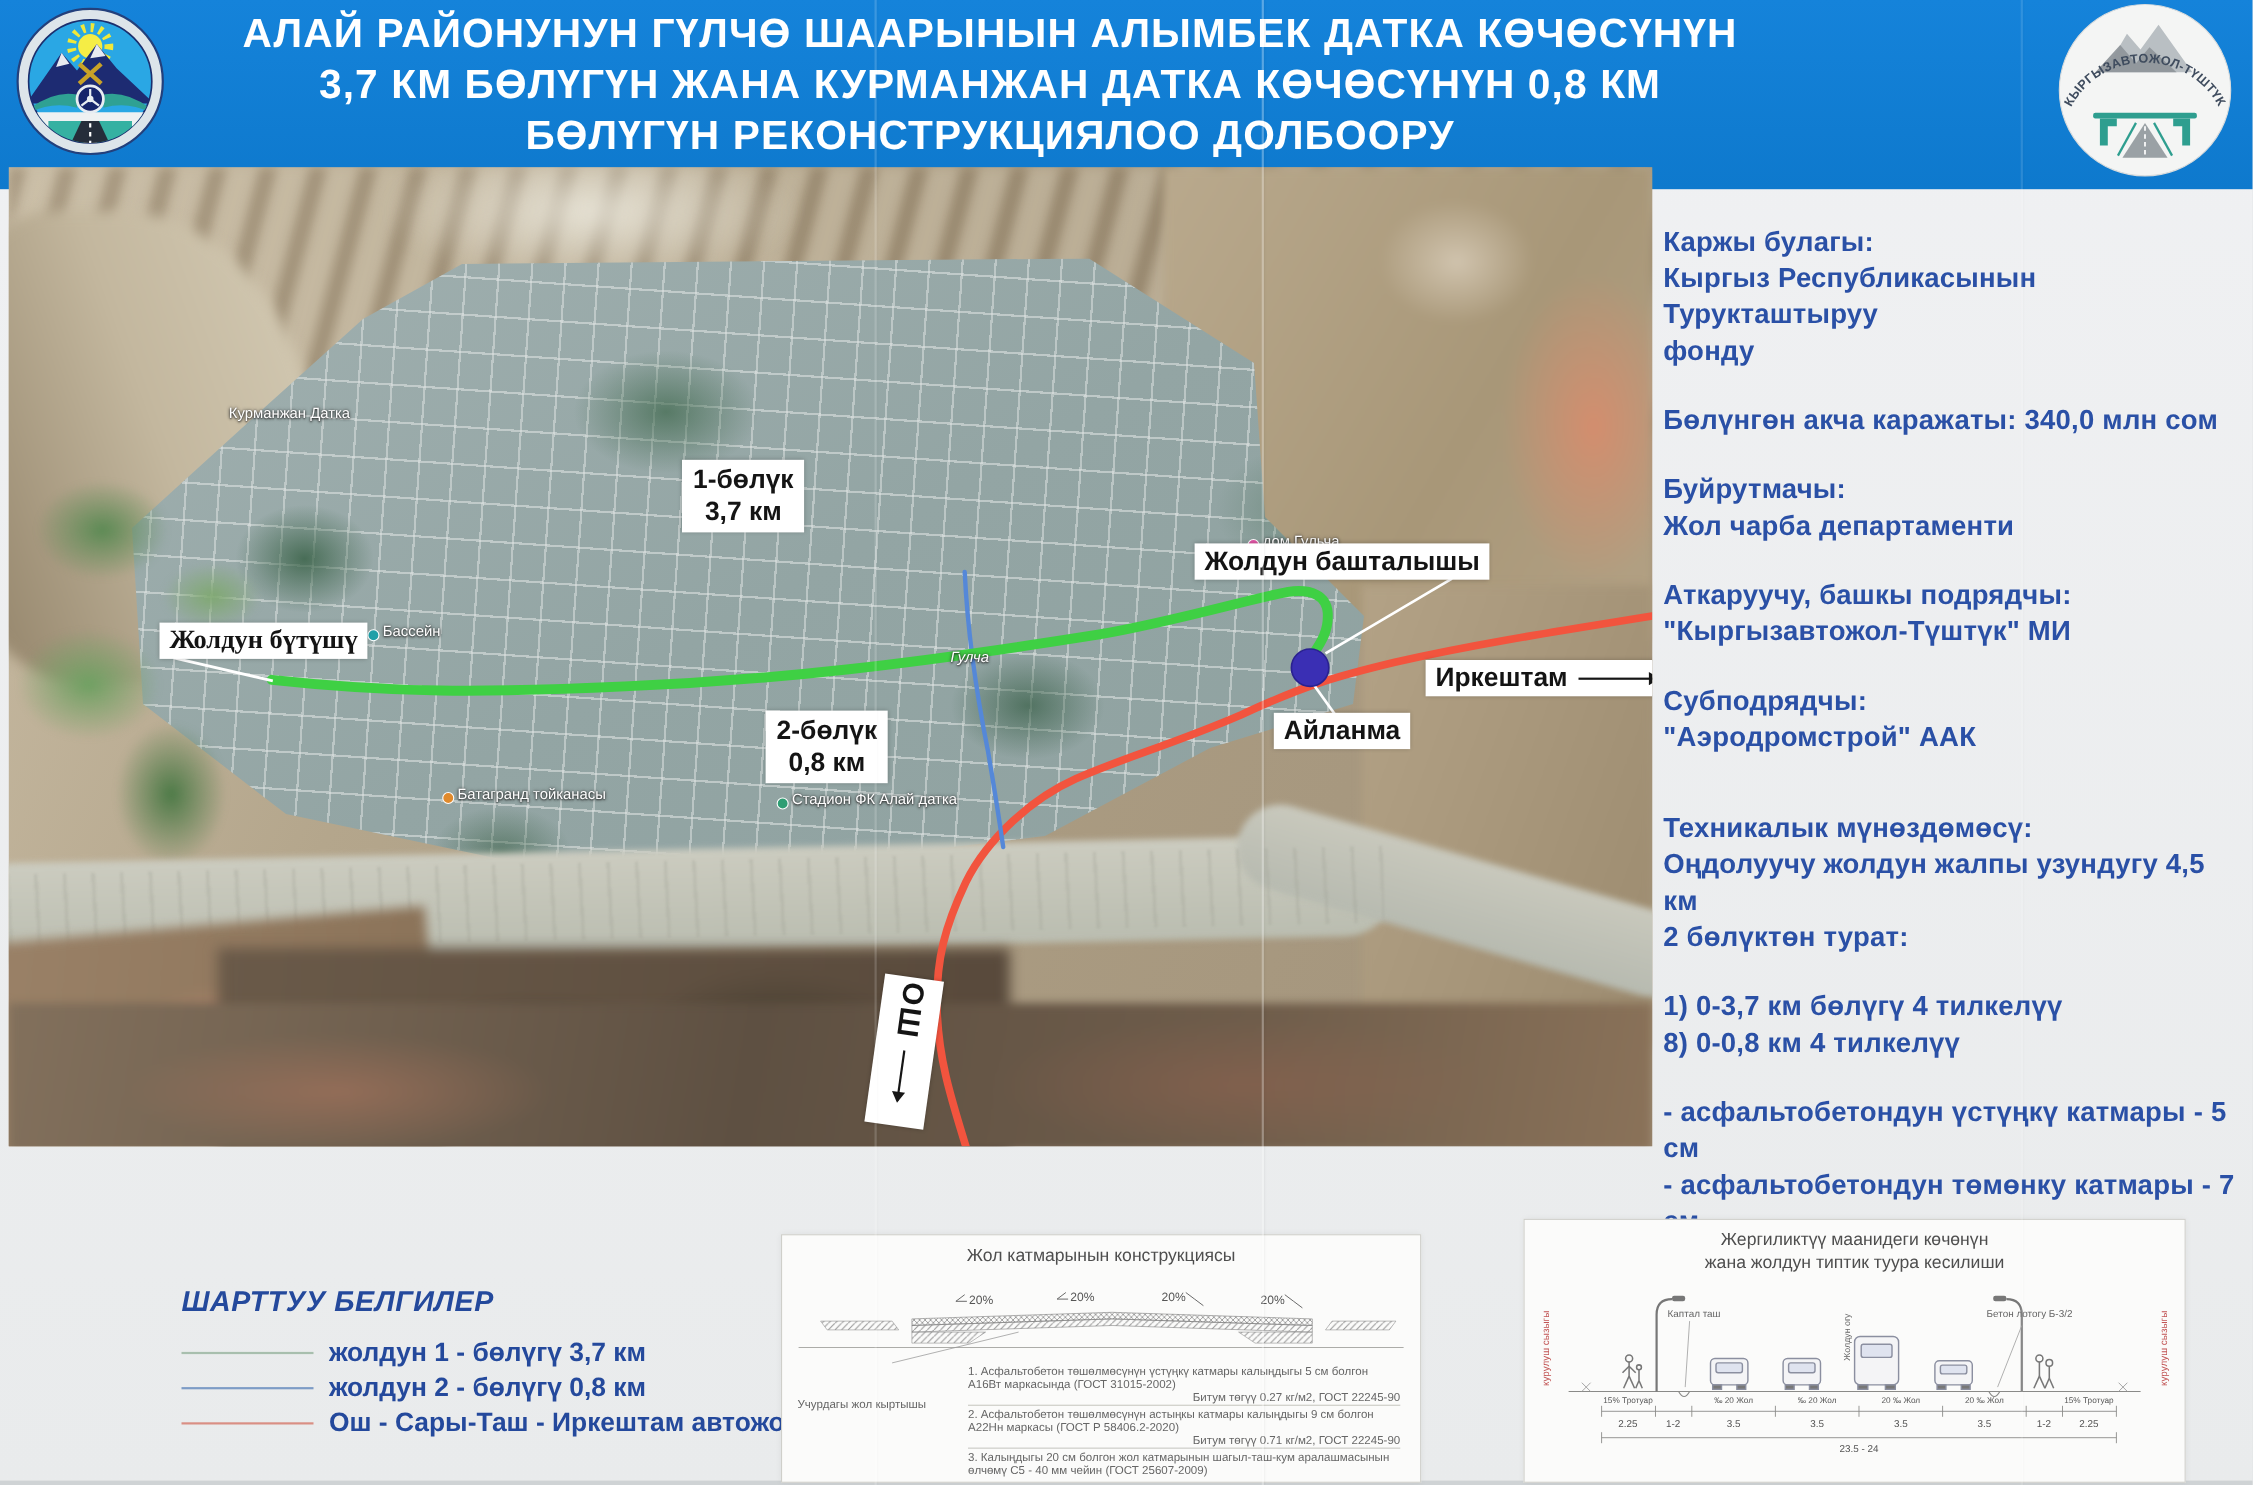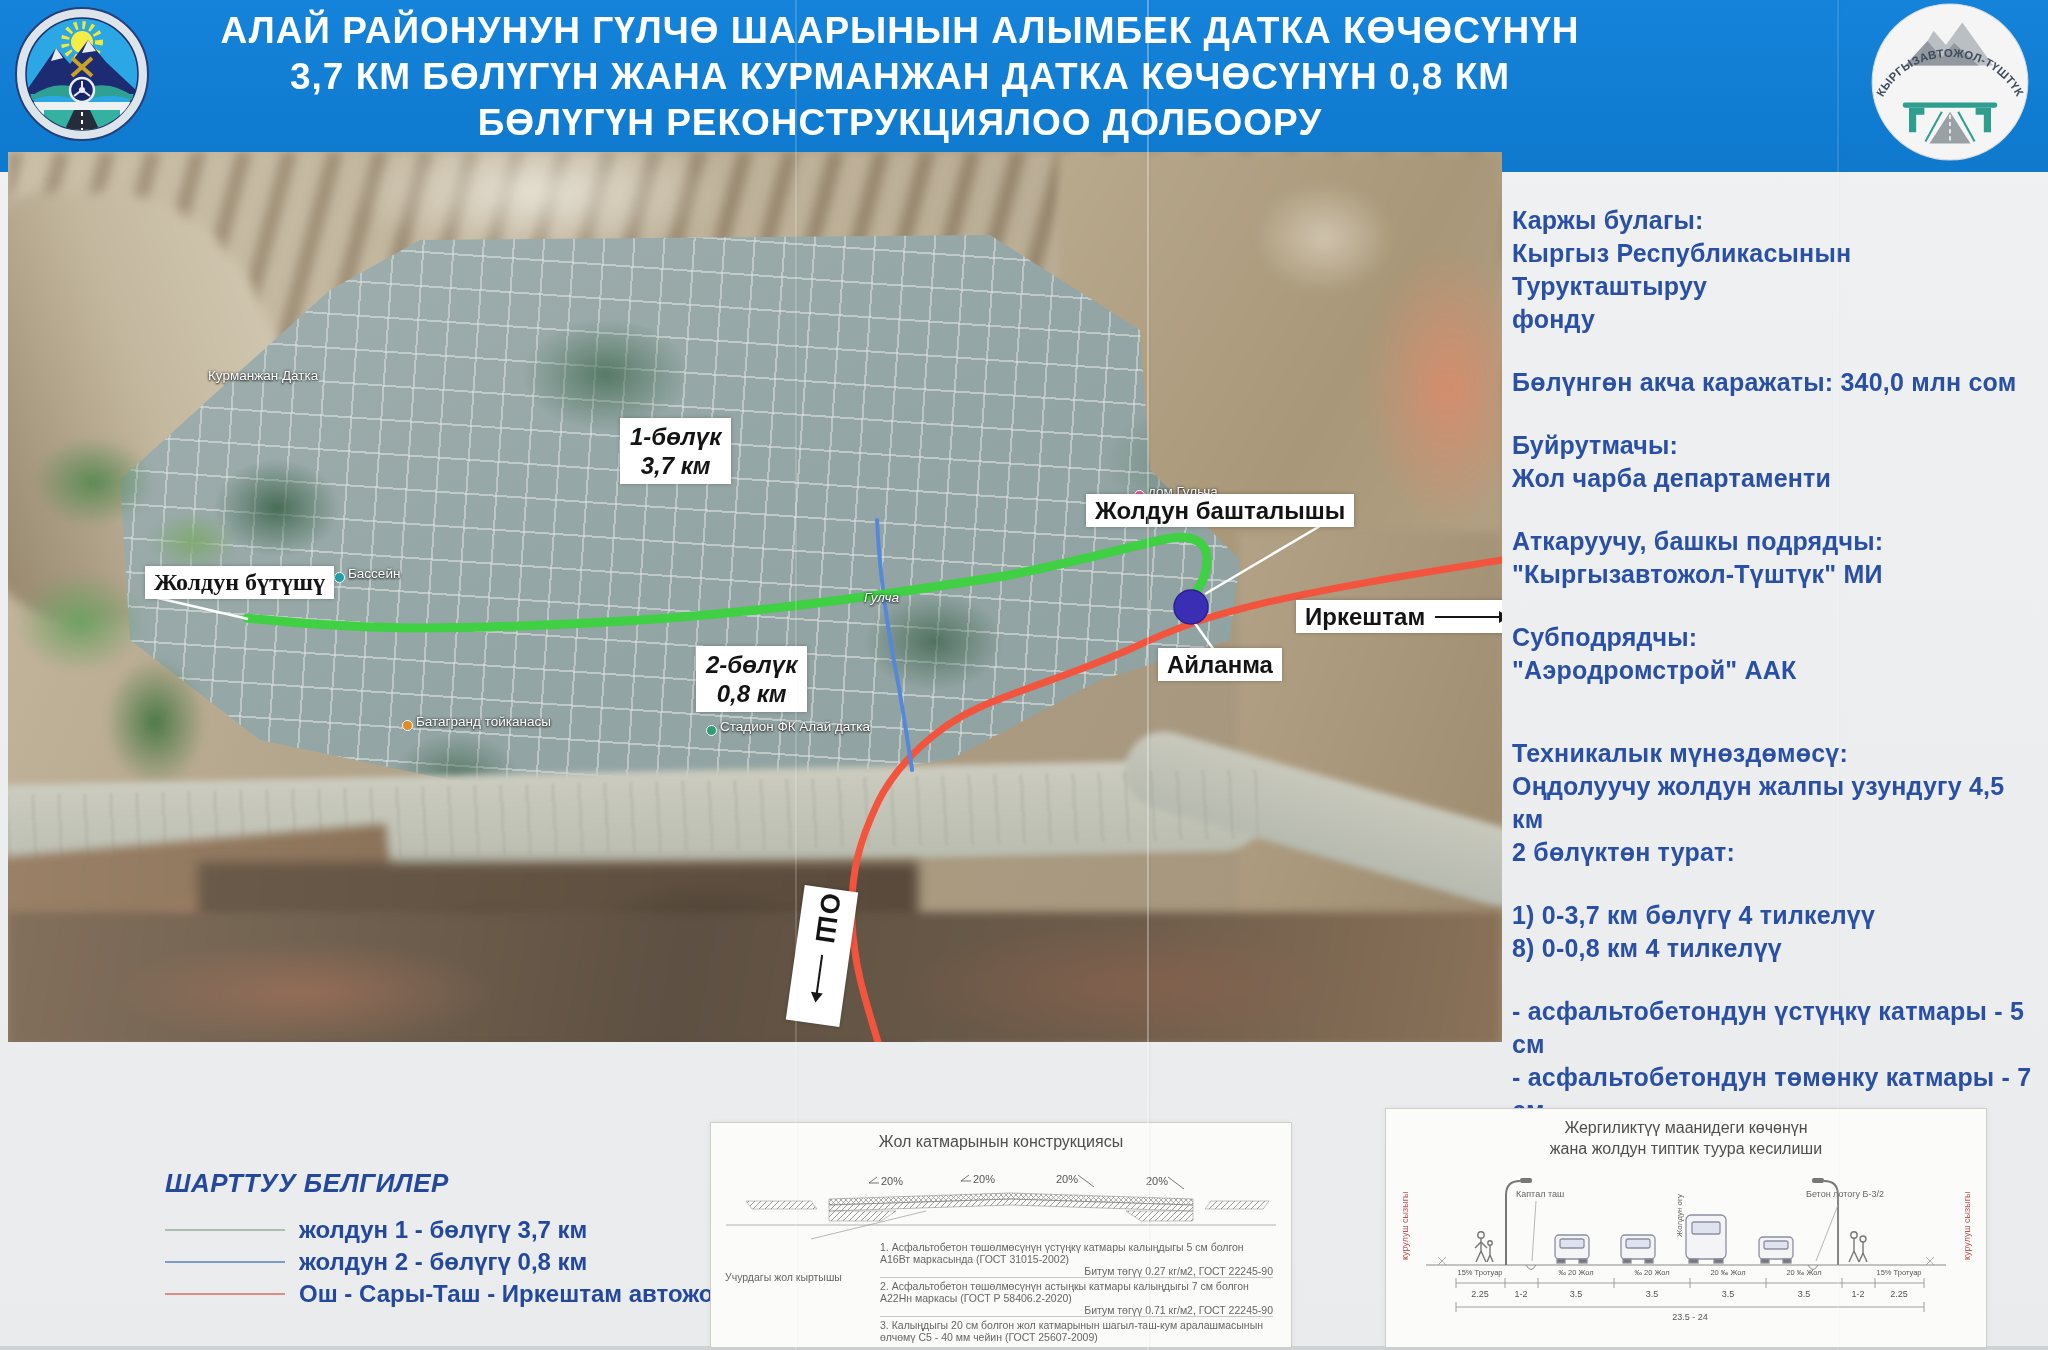--- a/index.html
+++ b/index.html
@@ -61,21 +61,21 @@
                linear-gradient(95deg,#6a5a49,#58493b);}
   .t-botband{left:0;top:760px;width:100%;height:134px;filter:blur(4px);
     background:radial-gradient(260px 70px at 20% 60%,rgba(180,120,95,.5),transparent 75%),
                radial-gradient(300px 80px at 75% 55%,rgba(150,100,80,.45),transparent 75%),
                linear-gradient(100deg,#82705c,#5e5042 45%,#6f5d4b 75%,#8a7259);}
   .routes{position:absolute;left:0;top:0;z-index:5;}
 
   .mlabel{position:absolute;z-index:7;background:#fff;color:#141414;font-weight:700;
           padding:2px 9px;font-size:24px;line-height:29px;white-space:nowrap;
           box-shadow:0 0 4px rgba(0,0,0,.25);}
-  .mlabel.two{text-align:center;padding:4px 10px;font-style:italic;}
+  .mlabel.two{text-align:center;padding:4px 10px;}
   .lab-irk{display:flex;align-items:center;gap:10px;}
   .arrow-e{position:relative;width:72px;height:2px;background:#161616;}
   .arrow-e::after{content:"";position:absolute;right:-2px;top:-5px;border-left:10px solid #161616;
           border-top:6px solid transparent;border-bottom:6px solid transparent;}
   .lab-osh{width:54px;height:124px;transform:rotate(8deg);display:flex;flex-direction:column;
            align-items:center;justify-content:flex-start;padding:6px 0;}
   .lab-osh .osh-t{transform:rotate(90deg);font-size:27px;letter-spacing:2px;margin-top:10px;}
   .arrow-s{position:relative;width:2px;height:46px;background:#161616;margin-top:22px;}
   .arrow-s::after{content:"";position:absolute;bottom:-2px;left:-5px;border-top:10px solid #161616;
           border-left:6px solid transparent;border-right:6px solid transparent;}
@@ -330,21 +330,21 @@
         <path d="M375,26 l8,6 M367,20 l8,6" stroke="#555" stroke-width=".8" fill="none"></path>
         <text x="435" y="30">20%</text>
         <path d="M465,28 l8,6 M457,22 l8,6" stroke="#555" stroke-width=".8" fill="none"></path>
       </g>
       <line x1="100" y1="84" x2="215" y2="56" stroke="#999" stroke-width=".7"></line>
     </svg>
     <div class="exist-label">Учурдагы жол кыртышы</div>
     <div class="notes">
       <div>1. Асфальтобетон төшөлмөсүнүн үстүңкү катмары калыңдыгы 5 см болгон А16Вт маркасында (ГОСТ 31015-2002)</div>
       <div class="ind">Битум төгүү 0.27 кг/м2, ГОСТ 22245-90</div>
-      <div>2. Асфальтобетон төшөлмөсүнүн астыңкы катмары калыңдыгы 7 см болгон А22Нн маркасы (ГОСТ Р 58406.2-2020)</div>
+      <div>2. Асфальтобетон төшөлмөсүнүн астыңкы катмары калыңдыгы 9 см болгон А22Нн маркасы (ГОСТ Р 58406.2-2020)</div>
       <div class="ind">Битум төгүү 0.71 кг/м2, ГОСТ 22245-90</div>
       <div>3. Калыңдыгы 20 см болгон жол катмарынын шагыл-таш-кум аралашмасынын өлчөмү С5 - 40 мм чейин (ГОСТ 25607-2009)</div>
 
     </div>
   </section>
 
   <section class="dpanel dright">
     <div class="dtitle">
       <div>Жергиликтүү  маанидеги көчөнүн</div>
       <div>жана жолдун типтик туура кесилиши</div>

